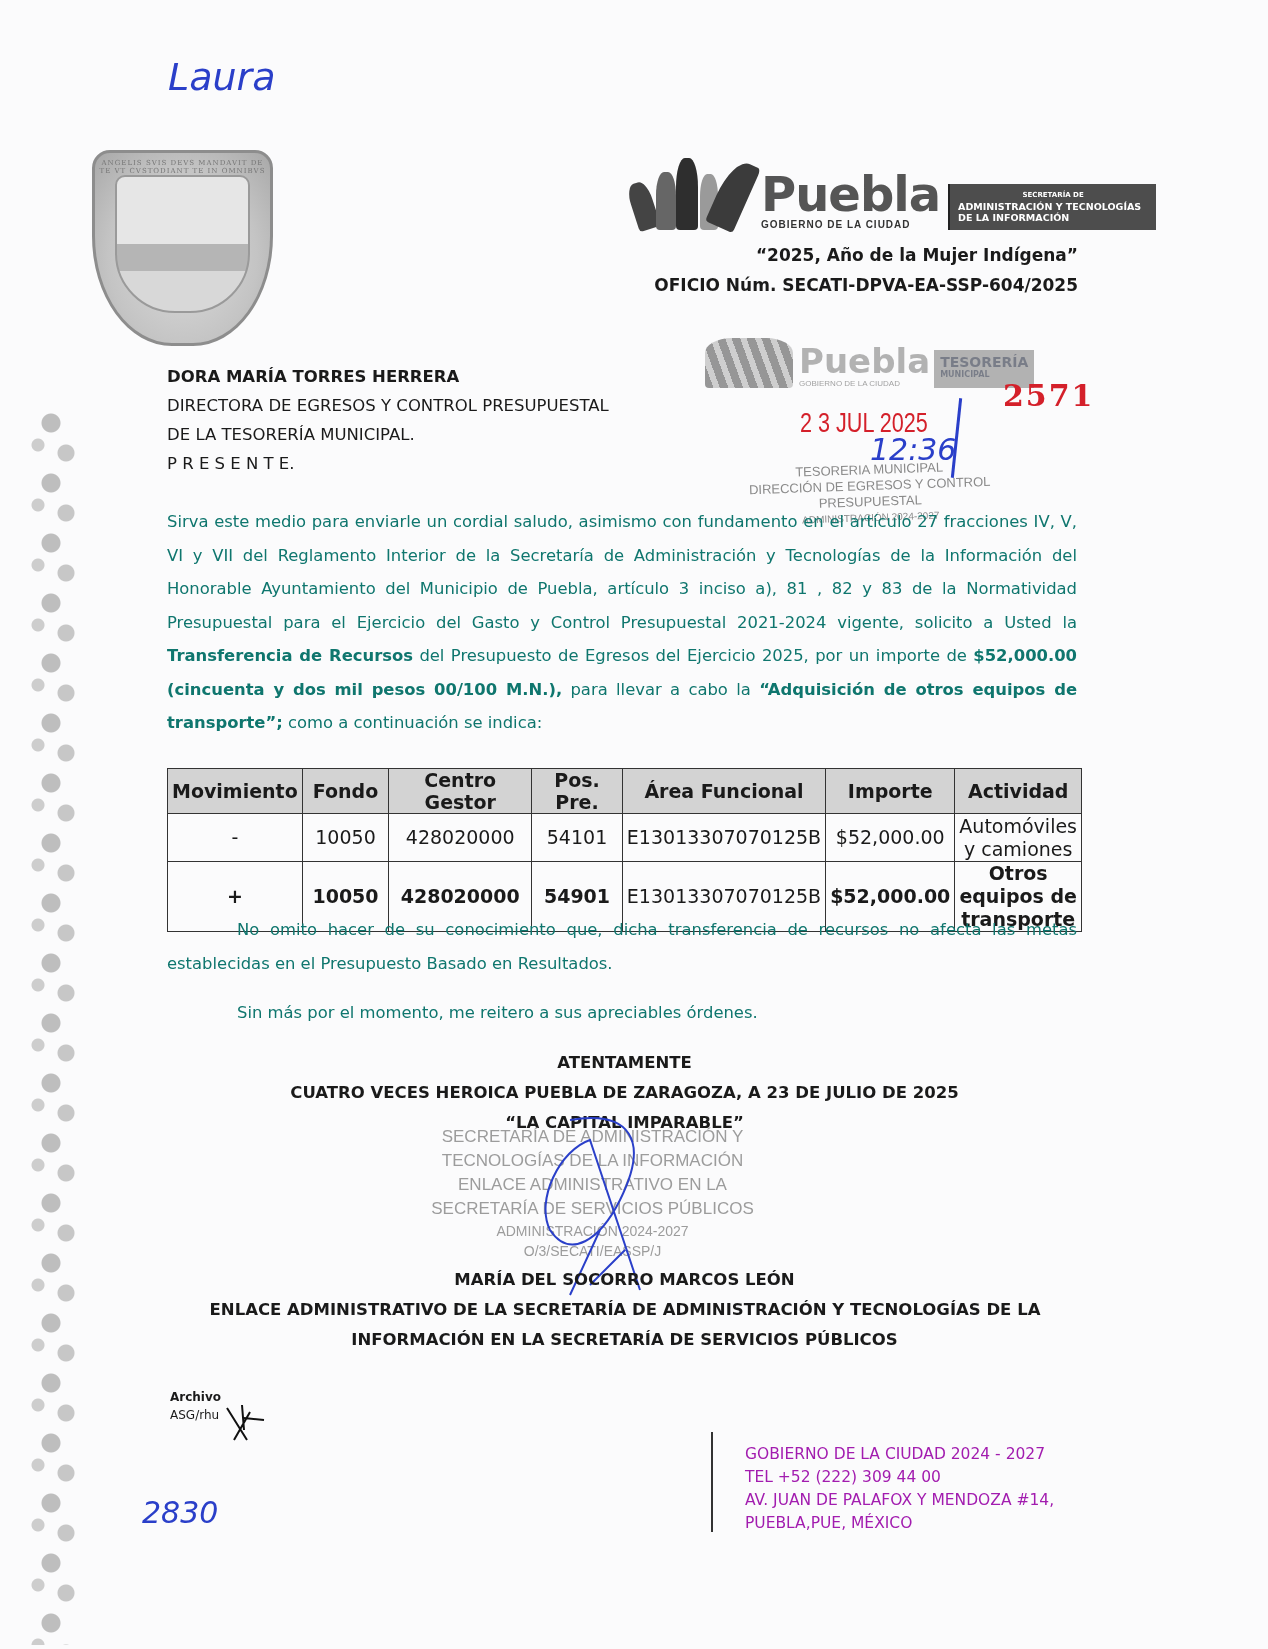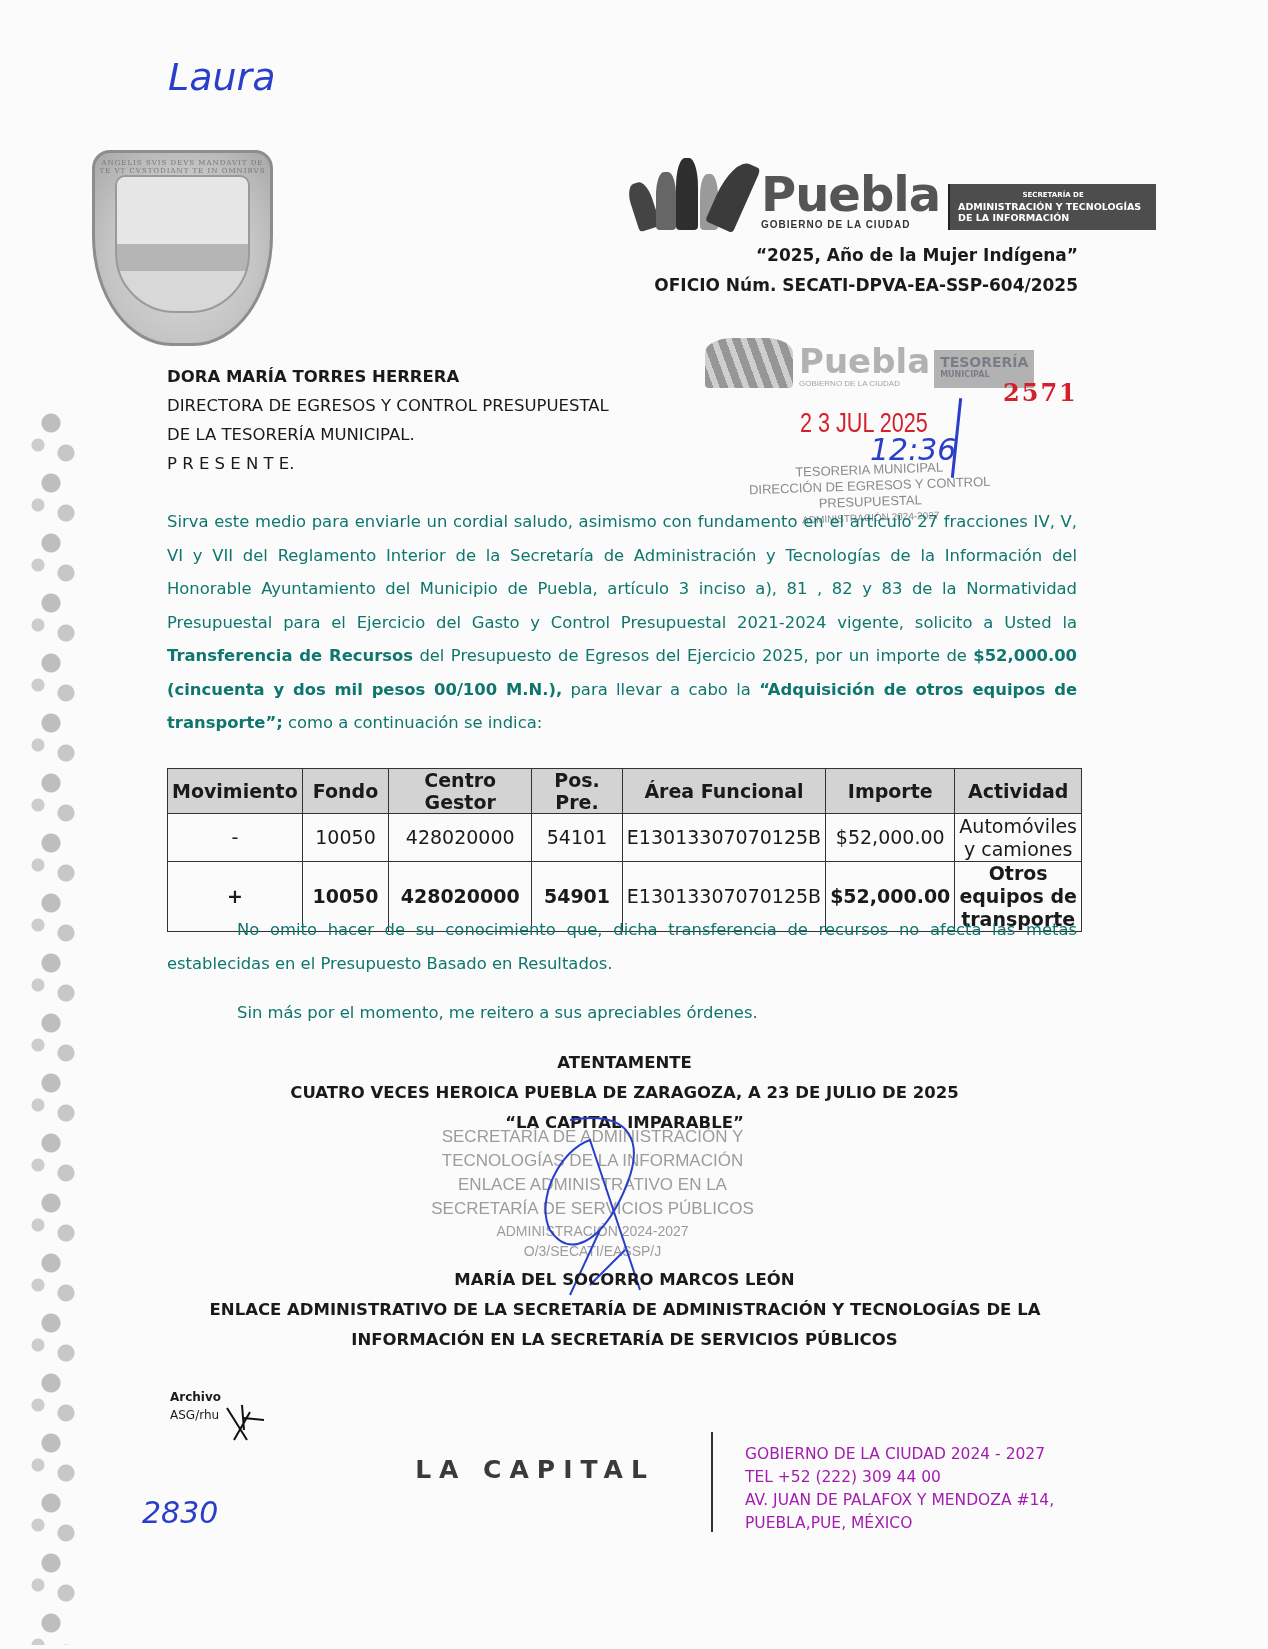--- a/index.html
+++ b/index.html
@@ -93,21 +93,21 @@
   </div>
   <div style="display:flex; flex-direction:column; margin-left:4px;">
     <div style="font-family:'DejaVu Sans',sans-serif; font-weight:bold; font-size:34px; color:#777; line-height:36px;">Puebla</div>
     <div style="font-size:8px; color:#555;">GOBIERNO DE LA CIUDAD</div>
   </div>
   <div style="background:#777; color:#0f172a; margin-left:4px; padding:4px 6px; height:30px; font-family:'DejaVu Sans',sans-serif; font-weight:bold;">
     <div style="font-size:14px;">TESORERÍA</div>
     <div style="font-size:8px;">MUNICIPAL</div>
   </div>
 </div>
-<div class="abs red" style="left:1003px; top:378px; font-family:'DejaVu Serif',serif; font-weight:bold; font-size:24px; letter-spacing:2px;">2571</div>
+<div class="abs red" style="left:1003px; top:378px; font-family:'DejaVu Serif',serif; font-weight:bold; font-size:30px; letter-spacing:2px;">2571</div>
 <div class="abs red" style="left:800px; top:408px; font-family:'Liberation Sans',sans-serif; font-size:27px; transform:scaleX(0.8); transform-origin:left;">2 3 JUL 2025</div>
 <div class="abs handwrite" style="left:870px; top:432px; font-size:30px;">12:36</div>
 <div class="abs" style="left:955px; top:398px; width:3px; height:80px; background:#2a3fc9; transform:rotate(6deg);"></div>
 <div class="stamp" style="left:720px; top:462px; width:300px; font-size:13px; line-height:16px; transform:rotate(-2deg);">
   <div>TESORERIA MUNICIPAL</div>
   <div>DIRECCIÓN DE EGRESOS Y CONTROL</div>
   <div>PRESUPUESTAL</div>
   <div style="font-size:10px;">ADMINISTRACIÓN 2024-2027</div>
 </div>
 
@@ -179,21 +179,20 @@
 
 <div class="abs" style="left:170px; top:1390px; font-family:'DejaVu Sans',sans-serif; font-weight:bold; font-size:12px;">Archivo</div>
 <div class="abs" style="left:170px; top:1408px; font-family:'DejaVu Sans',sans-serif; font-size:12px;">ASG/rhu</div>
 <svg class="abs" style="left:222px; top:1400px;" width="45" height="45" viewBox="0 0 45 45">
   <path d="M5 8 L25 40 M12 40 L28 12 M20 5 L22 30 M22 18 L42 20" fill="none" stroke="#111" stroke-width="2"></path>
 </svg>
 
 <div class="abs handwrite" style="left:142px; top:1495px; font-size:30px;">2830</div>
 
 <div class="footer-left">
-  <div style="font-size:25px; letter-spacing:8px;">LA CAPITAL</div>
 </div>
 <div class="footer-divider"></div>
 <div class="footer-right">
   <div>GOBIERNO DE LA CIUDAD 2024 - 2027</div>
   <div>TEL +52 (222) 309 44 00</div>
   <div>AV. JUAN DE PALAFOX Y MENDOZA #14,</div>
   <div>PUEBLA,PUE, MÉXICO</div>
 </div>
 
 </body></html>

